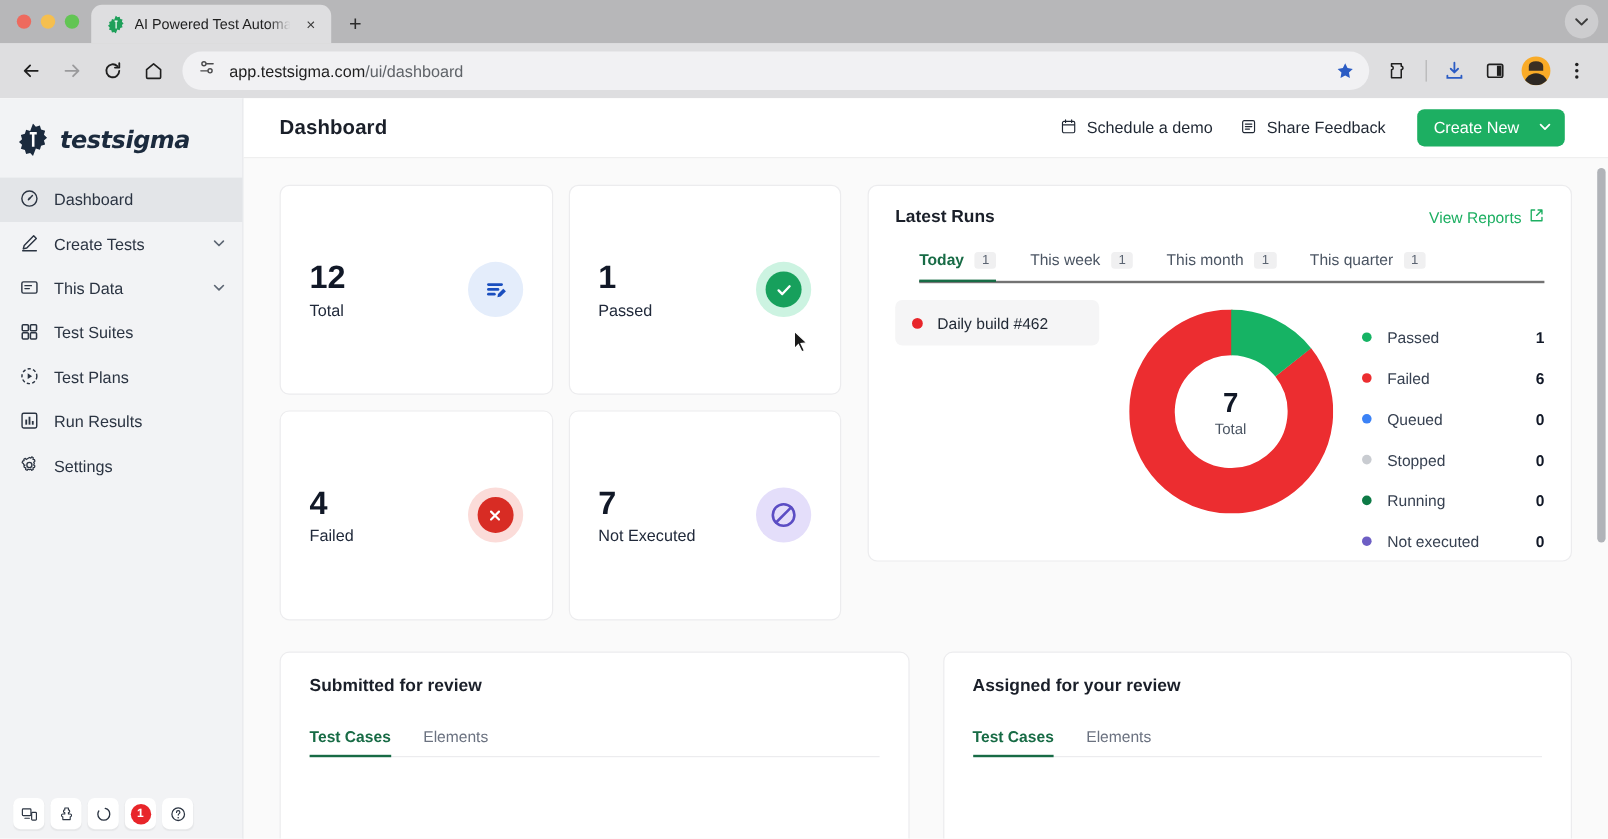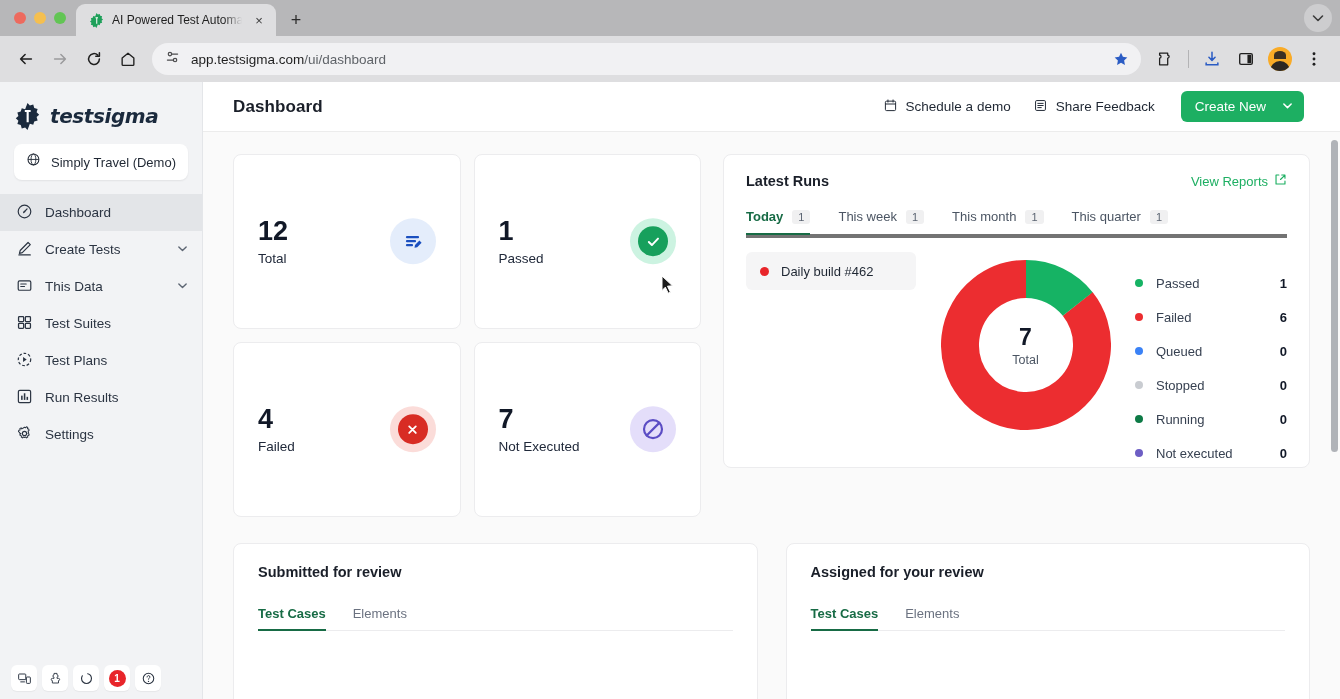--- a/index.html
+++ b/index.html
@@ -196,21 +196,21 @@
     padding: 18px 22px 0 22px; height: 314px;
   }
   .lr-head { display: flex; align-items: center; }
   .lr-title { font-size: 14.5px; font-weight: 700; color: #1a1f29; }
   .lr-reports {
     margin-left: auto; font-size: 13px; color: #1daf62;
     display: flex; align-items: center; gap: 6px; cursor: pointer;
   }
   .lr-tabs {
     display: flex; align-items: center; gap: 28px;
-    margin-top: 20px; border-bottom: 4px solid #737373;
+    margin-top: 20px; border-bottom: 2px solid #737373; margin-left: 20px;
   }
   .lr-tab {
     display: flex; align-items: center; gap: 9px; padding-bottom: 10px;
     font-size: 13px; color: #4b5563; cursor: pointer; position: relative;
   }
   .lr-tab.active { color: #176b45; font-weight: 700; }
   .lr-tab.active::after {
     content: ''; position: absolute; left: 0; right: 0; bottom: -1px;
     height: 2.5px; background: #176b45;
   }
@@ -380,30 +380,20 @@
       <div class="logo-row">
         <span class="logo-mark">
           <svg width="27" height="27" viewBox="0 0 24 24">
             <path fill="#1b2a3d" d="M12 0l2.1 2.3 3-.9.9 3 3 .9-.9 3 2.3 2.1-2.3 2.1.9 3-3 .9-.9 3-3-.9L12 24l-2.1-2.3-3 .9-.9-3-3-.9.9-3L1.6 13.6 3.9 11.5 3 8.5l3-.9.9-3 3 .9L12 0z"></path>
             <path fill="#fff" d="M9.6 6.3h5.2v1.8h-1.7v9h-1.9v-9H9.6z"></path>
           </svg>
         </span>
         <span class="logo-text">testsigma</span>
       </div>
 
-      <div class="project-pill">
-        <span>
-          <svg width="16" height="16" viewBox="0 0 20 20">
-            <circle cx="9.3" cy="9.3" r="6.8" stroke="#1f2733" stroke-width="1.3" fill="none"></circle>
-            <ellipse cx="9.3" cy="9.3" rx="3" ry="6.8" stroke="#1f2733" stroke-width="1.1" fill="none"></ellipse>
-            <line x1="2.6" y1="9.3" x2="16" y2="9.3" stroke="#1f2733" stroke-width="1.1"></line>
-          </svg>
-        </span>
-        <span class="project-name">Simply Travel (Demo)</span>
-      </div>
 
       <div class="nav">
 
         <div class="nav-item active">
           <span>
             <svg width="17" height="17" viewBox="0 0 20 20">
                 <circle cx="10" cy="10" r="7.4" stroke="#2b3442" stroke-width="1.4" fill="none"></circle>
                 <path d="M13 7L9 11.2" stroke="#2b3442" stroke-width="1.4" stroke-linecap="round"></path>
                 <circle cx="10" cy="10" r="1" fill="#2b3442"></circle>
               </svg>

